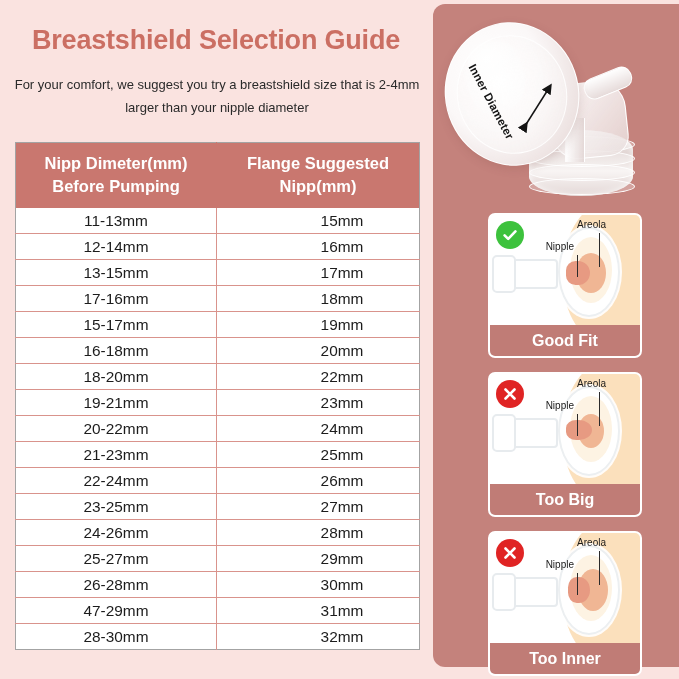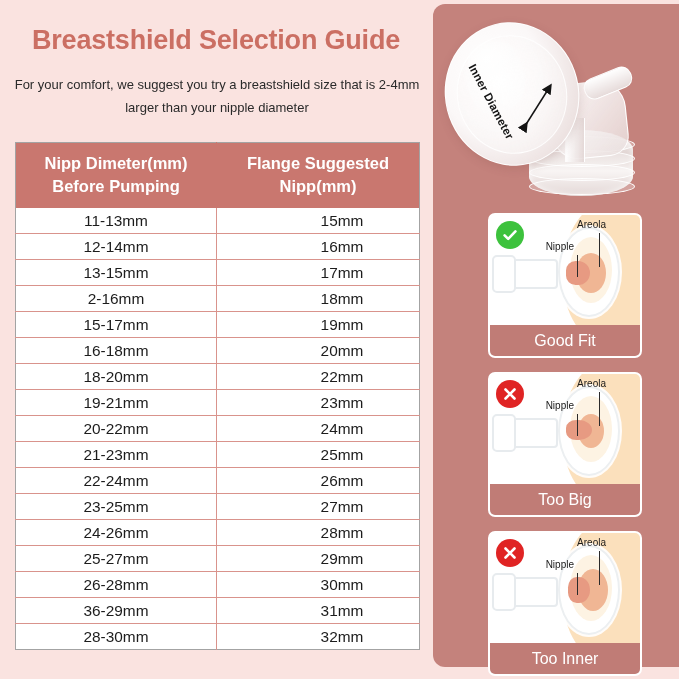--- a/index.html
+++ b/index.html
@@ -354,21 +354,21 @@
 
   .fit-label {
     position: absolute;
     left: 0;
     bottom: 0;
     width: 100%;
     height: 31px;
     background: #c07c76;
     color: #ffffff;
     font-size: 16px;
-    font-weight: normal;
+    font-weight: bold;
     display: flex;
     align-items: center;
     justify-content: center;
   }
 </style>
 </head>
 <body>
 
 <div id="page">
 
@@ -402,21 +402,21 @@
           </tr>
           <tr>
             <td>12-14mm</td>
             <td>16mm</td>
           </tr>
           <tr>
             <td>13-15mm</td>
             <td>17mm</td>
           </tr>
           <tr>
-            <td>2-16mm</td>
+            <td>17-16mm</td>
             <td>18mm</td>
           </tr>
           <tr>
             <td>15-17mm</td>
             <td>19mm</td>
           </tr>
           <tr>
             <td>16-18mm</td>
             <td>20mm</td>
           </tr>
@@ -450,21 +450,21 @@
           </tr>
           <tr>
             <td>25-27mm</td>
             <td>29mm</td>
           </tr>
           <tr>
             <td>26-28mm</td>
             <td>30mm</td>
           </tr>
           <tr>
-            <td>36-29mm</td>
+            <td>47-29mm</td>
             <td>31mm</td>
           </tr>
           <tr>
             <td>28-30mm</td>
             <td>32mm</td>
           </tr>
         </tbody>
     </table>
   </div>
 

